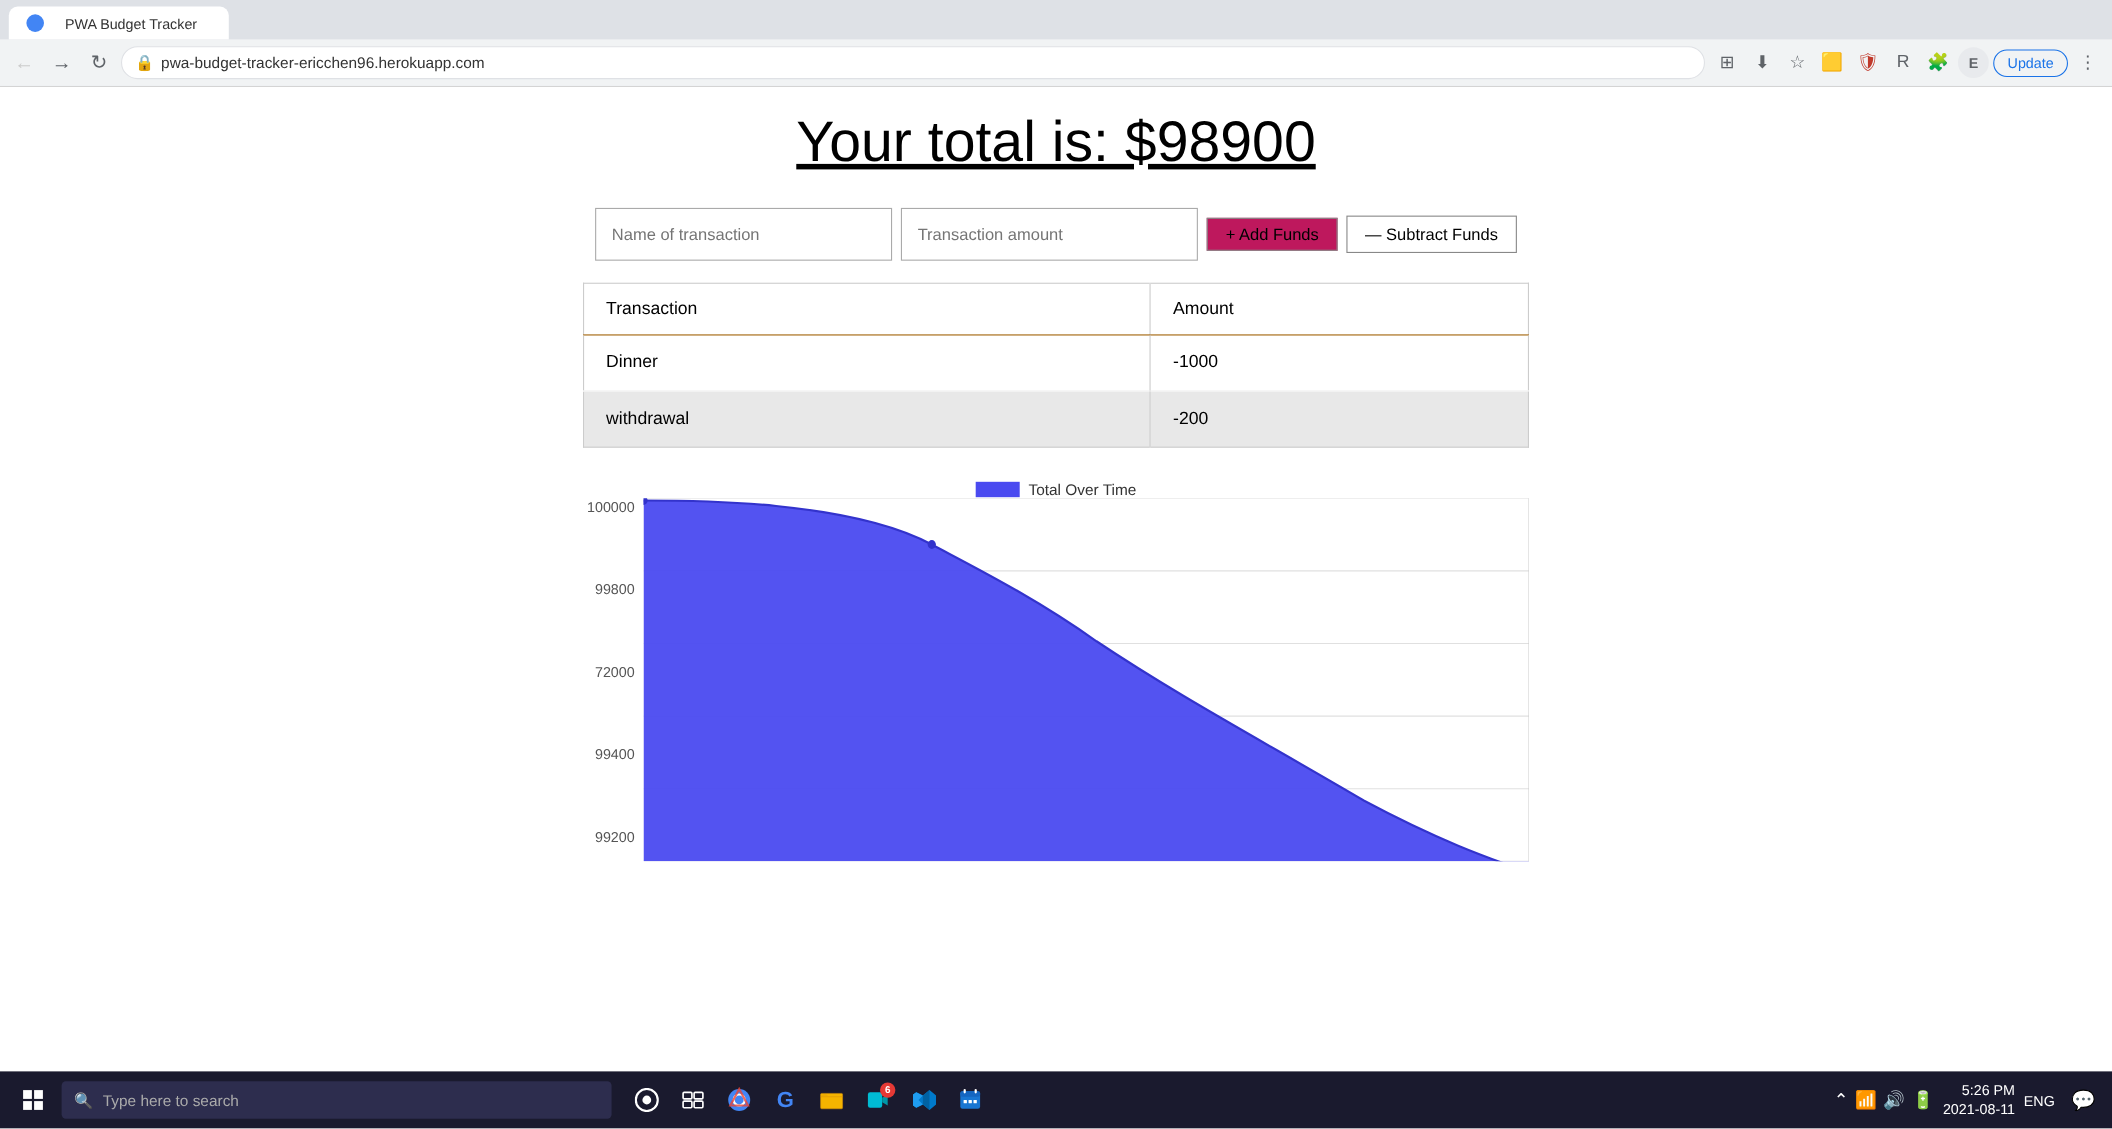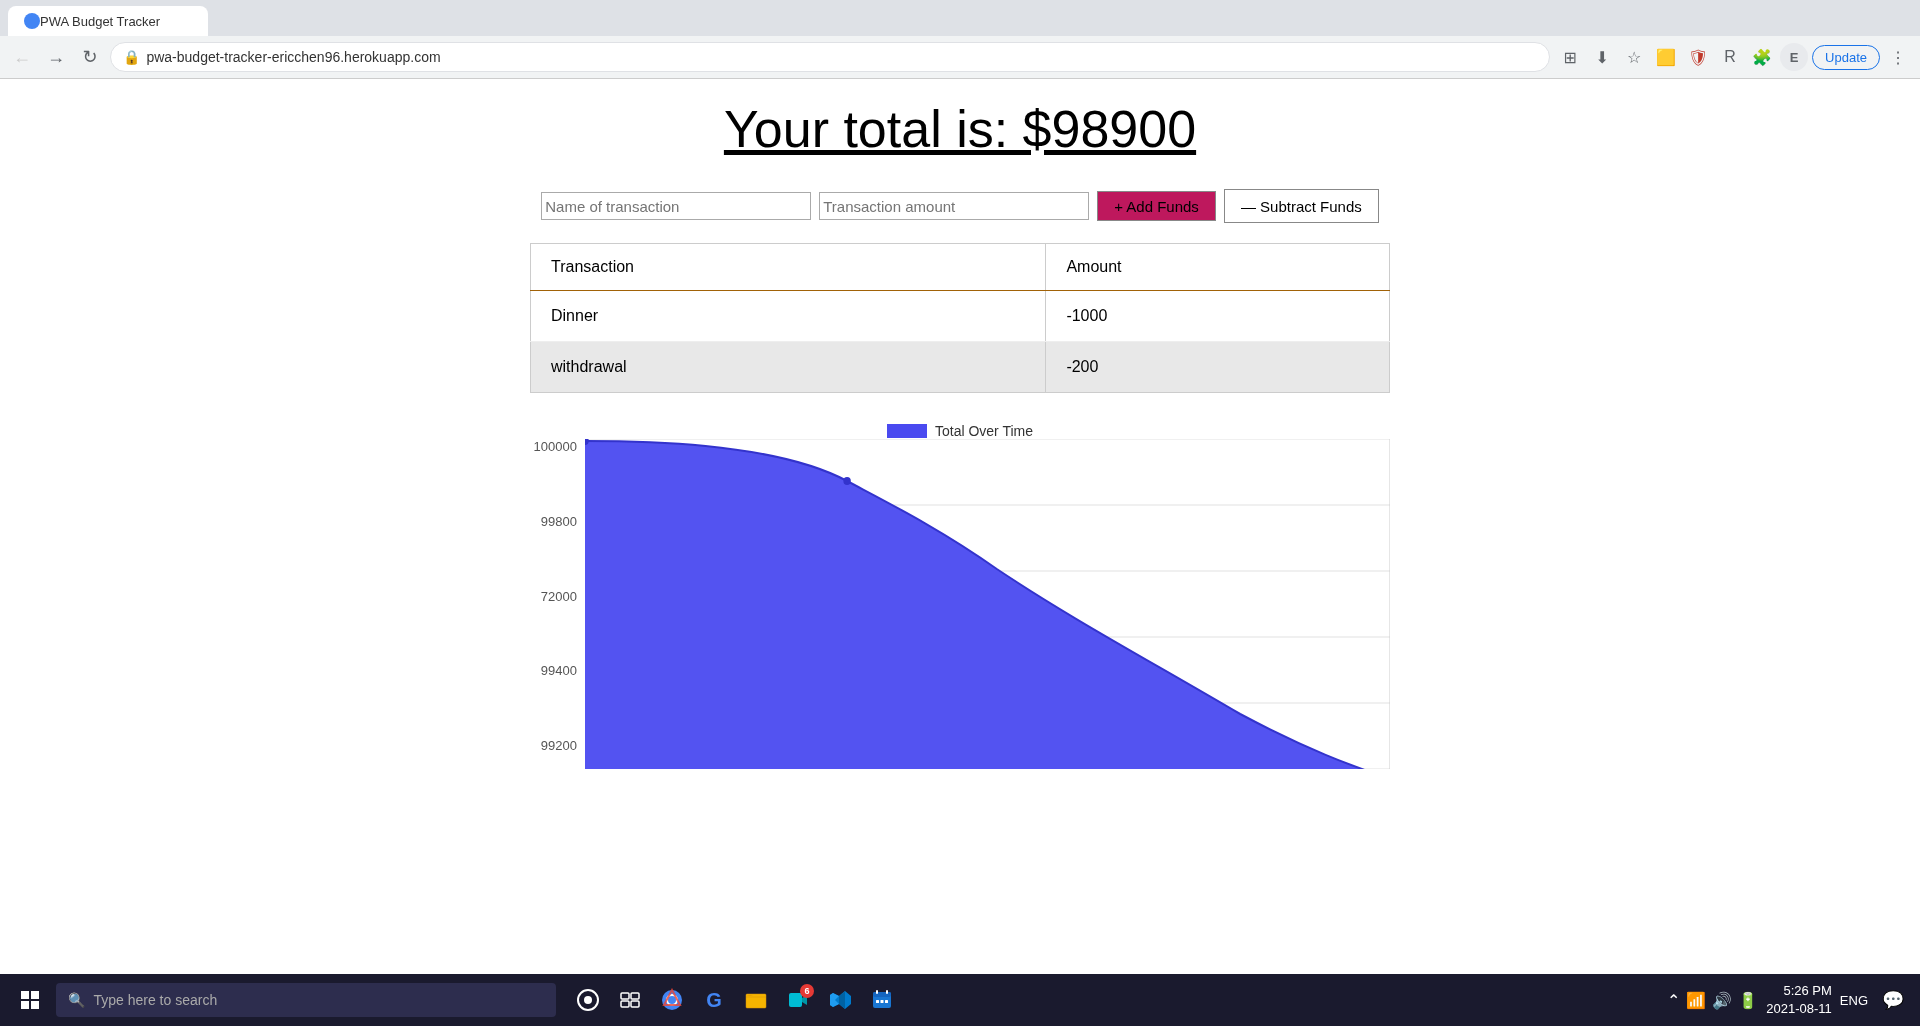--- a/index.html
+++ b/index.html
@@ -21,21 +21,21 @@
     }
     .browser-tab {
       background: #fff;
       border-radius: 8px 8px 0 0;
       padding: 6px 16px;
       font-size: 13px;
       color: #333;
       height: 30px;
       display: flex;
       align-items: center;
-      gap: 0;
+      gap: 19px;
       min-width: 200px;
     }
     .tab-favicon {
       width: 16px; height: 16px;
       background: #4285f4;
       border-radius: 50%;
       display: inline-block;
     }
     .browser-toolbar {
       background: #f1f3f4;
@@ -126,23 +126,23 @@
       color: #000;
     }
     .form-row {
       display: flex;
       align-items: center;
       gap: 8px;
       margin-bottom: 20px;
       justify-content: center;
     }
     .form-input {
-      height: 28px;
+      height: 48px;
       border: 1px solid #aaa;
-      padding: 0 3px;
+      padding: 0 14px;
       font-size: 15px;
       color: #999;
       background: #fff;
       outline: none;
     }
     .name-input { width: 270px; }
     .amount-input { width: 270px; }
     .btn-add {
       height: 30px;
       border: 1px solid #888;

